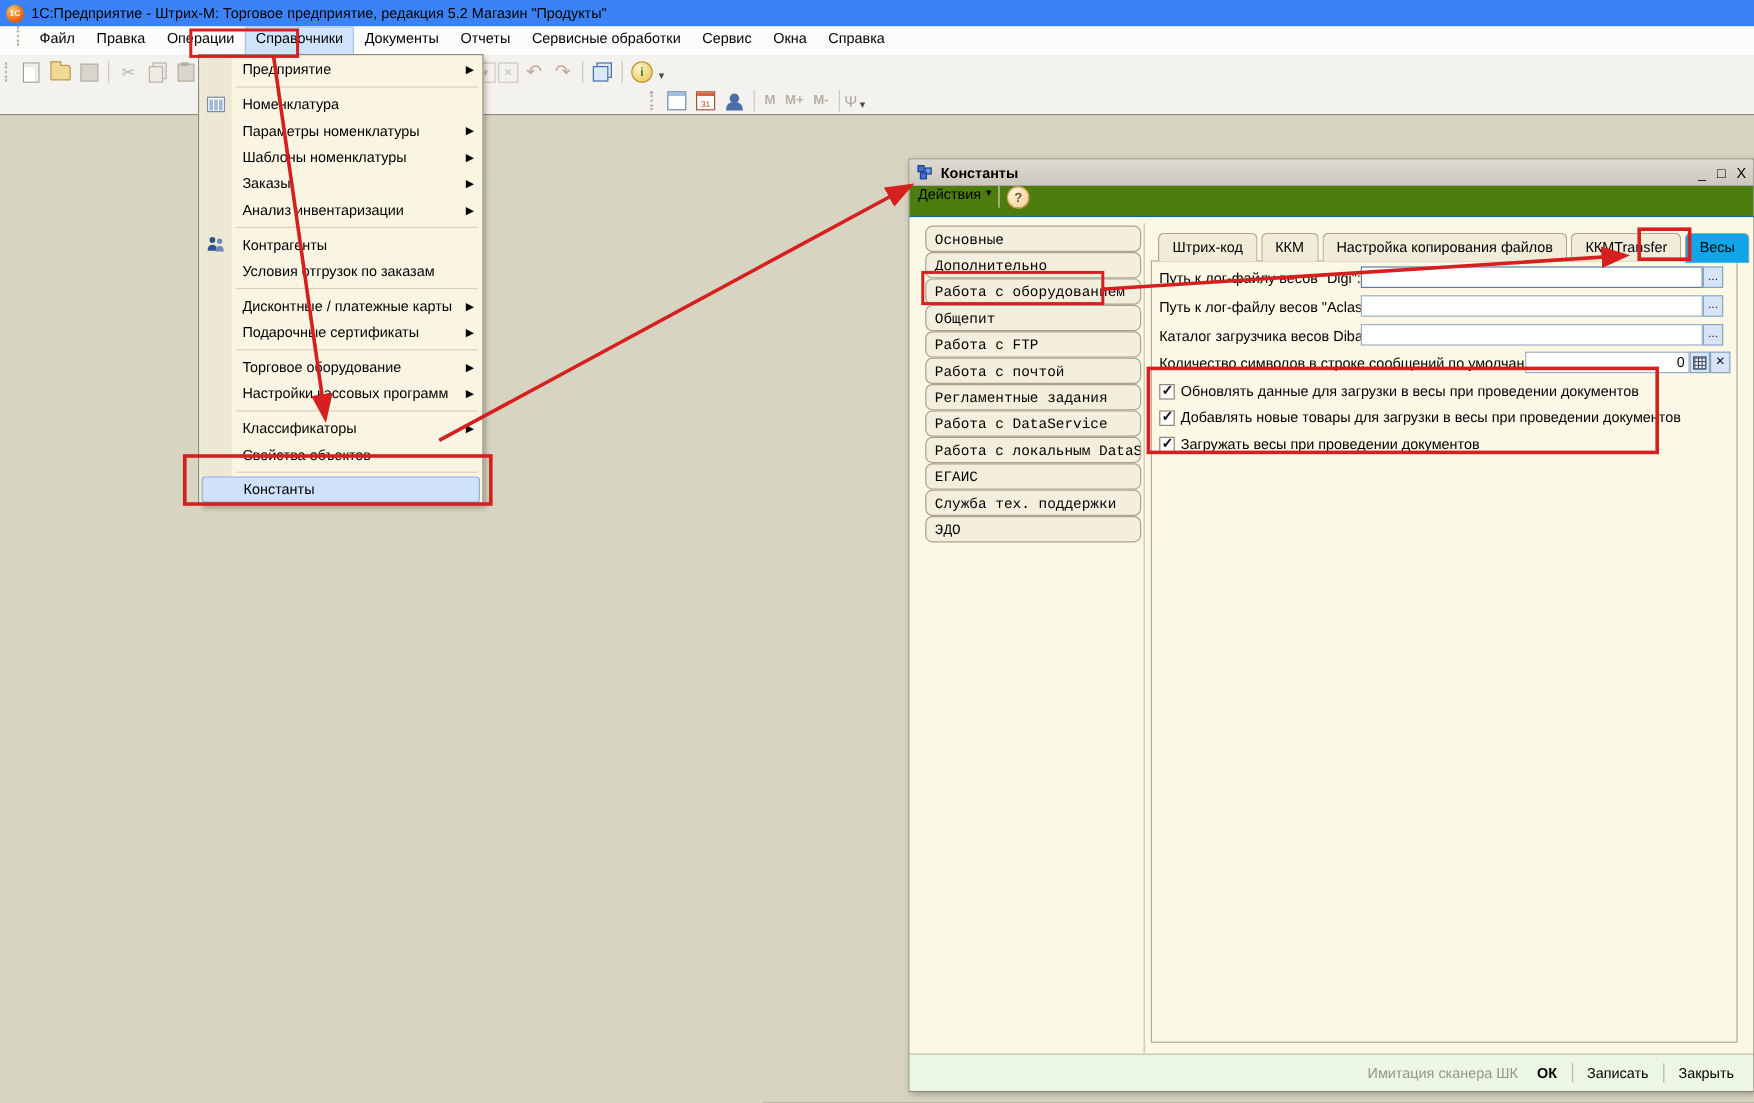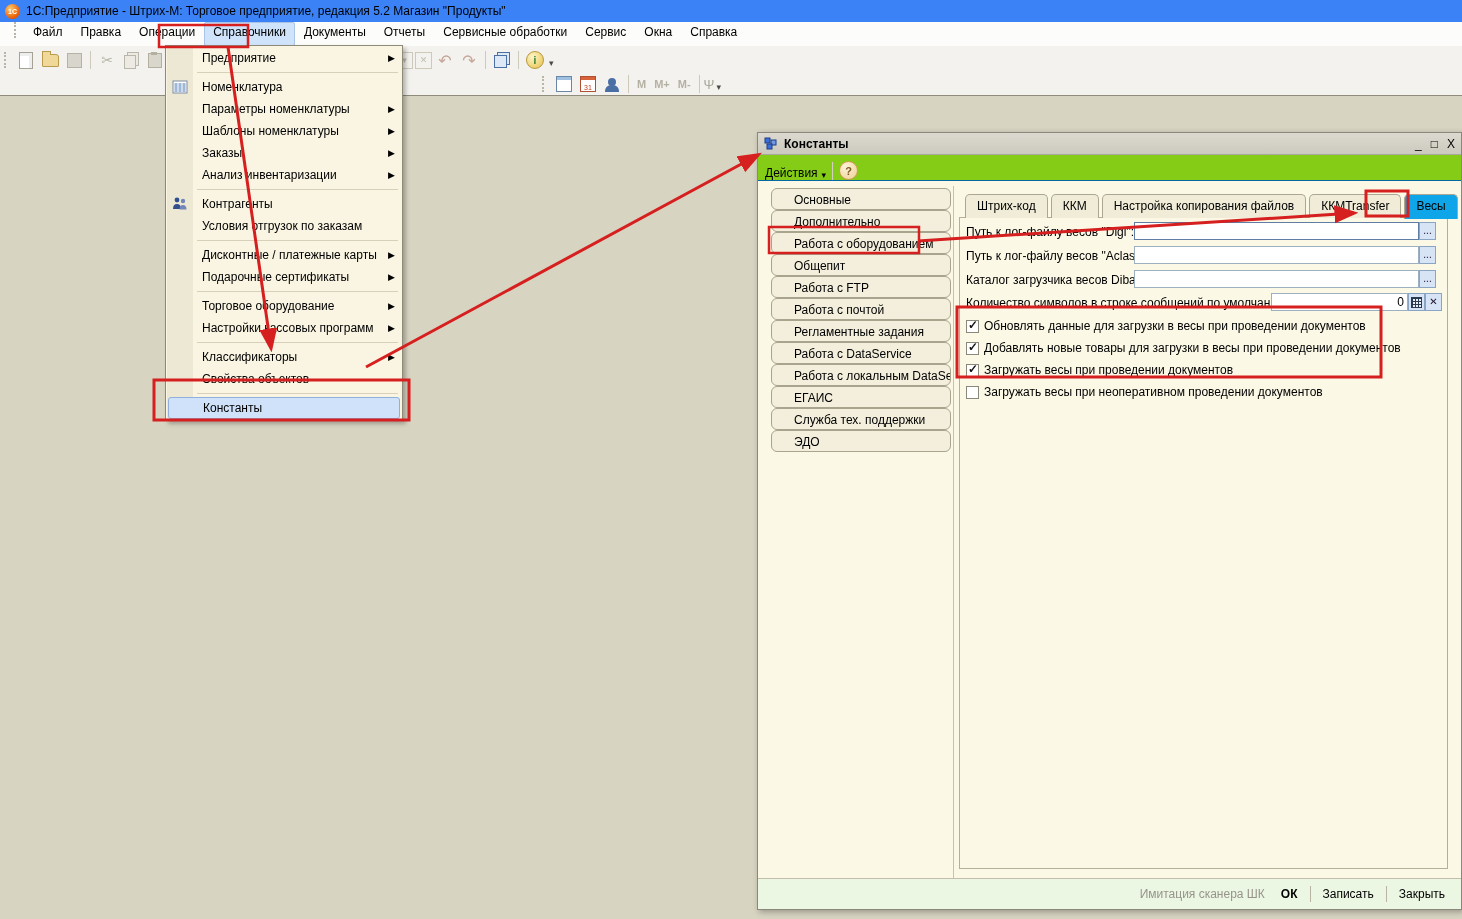--- a/index.html
+++ b/index.html
@@ -48,29 +48,29 @@
   .menu-item.sel{margin:0 2px;height:20px;line-height:20px;background:#cfe2fa;border:1px solid #8fb0dc;border-radius:3px;padding-left:34px;}
   .menu-sep{height:0;border-top:1px solid #d6d1b8;margin:3px 4px 3px 31px;}
   .mi{position:absolute;left:6px;top:3px;width:16px;height:16px;}
   
   .dialog{position:absolute;left:757px;top:132px;width:705px;height:778px;background:#fbf8e6;
           border:1px solid #8a887c;box-sizing:border-box;box-shadow:2px 2px 6px rgba(0,0,0,.3);z-index:5;}
   .dlg-titlebar{position:absolute;left:0;top:0;right:0;height:21px;background:linear-gradient(#dcd9d0,#ccc9be);
                 border-bottom:1px solid #aaa79a;display:flex;align-items:center;gap:6px;padding:0 6px;}
   .dlg-title{font-weight:bold;}
   .dlg-controls{margin-left:auto;display:flex;gap:9px;font-size:12px;}
-  .dlg-toolbar{position:absolute;left:0;top:22px;right:0;height:25px;background:#84cc16;border-bottom:1px solid #0369a1;
-               display:flex;align-items:flex-end;padding-left:7px;gap:6px;}
+  .dlg-toolbar{position:absolute;left:0;top:22px;right:0;height:25px;background:#4d7c0f;border-bottom:1px solid #0369a1;
+               display:flex;align-items:flex-start;padding-left:7px;gap:6px;}
   .help-circle{width:17px;height:17px;border-radius:50%;background:radial-gradient(circle at 35% 30%,#fdf2d8,#efd092);
                border:1px solid #cf9b4e;color:#7a5a20;font-weight:bold;font-size:11px;display:flex;align-items:center;justify-content:center;}
   .vsep{width:1px;height:18px;background:#d5d1c1;}
   .dlg-body{position:absolute;left:0;top:48px;right:0;bottom:31px;background:#fbf8e6;}
   .splitter{position:absolute;left:195px;top:5px;bottom:0;width:1px;background:#c6c2ac;}
   .lt{position:absolute;left:13px;width:180px;height:22px;line-height:22px;box-sizing:border-box;
-      background:#f3efdc;border:1px solid #a9a48e;border-radius:6px;padding-left:22px;white-space:nowrap;overflow:hidden;}
+      background:#f3efdc;border:1px solid #a9a48e;border-radius:6px;padding-left:7px;white-space:nowrap;overflow:hidden;font-family:Liberation Mono, monospace;}
   .tabpage{position:absolute;left:201px;top:36px;width:489px;height:652px;border:1px solid #b3af99;box-sizing:border-box;}
   .tabs{position:absolute;left:207px;top:13px;height:24px;display:flex;align-items:flex-end;z-index:2;}
   .tab{height:23px;line-height:23px;padding:0 11px;background:#f0ecd7;border:1px solid #aba793;border-bottom:none;
        border-radius:5px 5px 0 0;margin-right:3px;white-space:nowrap;}
   .tab.active{height:24px;background:#0ea5e9;margin-bottom:-1px;}
   .frow{position:absolute;left:208px;height:20px;display:flex;align-items:center;}
   .frow .lbl{white-space:nowrap;}
   .tinput{position:absolute;height:18px;background:#fff;border:1px solid #9db0c2;box-sizing:border-box;
           font-family:"Liberation Sans",sans-serif;font-size:12px;padding:0 3px;}
   .tinput.focused{border-color:#5f7da5;}
@@ -316,24 +316,20 @@
         <span>Обновлять данные для загрузки в весы при проведении документов</span>
       </div>
       <div class="cbrow" style="top:159px">
         <div class="cb" data-checked="true"></div>
         <span>Добавлять новые товары для загрузки в весы при проведении документов</span>
       </div>
       <div class="cbrow" style="top:181px">
         <div class="cb" data-checked="true"></div>
         <span>Загружать весы при проведении документов</span>
       </div>
-      <div class="cbrow" style="top:203px">
-        <div class="cb" data-checked="false"></div>
-        <span>Загружать весы при неоперативном проведении документов</span>
-      </div>
     </div>
 
     <div class="dlg-footer">
       <span class="ft-btn disabled">Имитация сканера ШК</span>
       <span class="ft-btn bold">ОК</span>
       <div class="ft-sep"></div>
       <span class="ft-btn">Записать</span>
       <div class="ft-sep"></div>
       <span class="ft-btn">Закрыть</span>
     </div>

